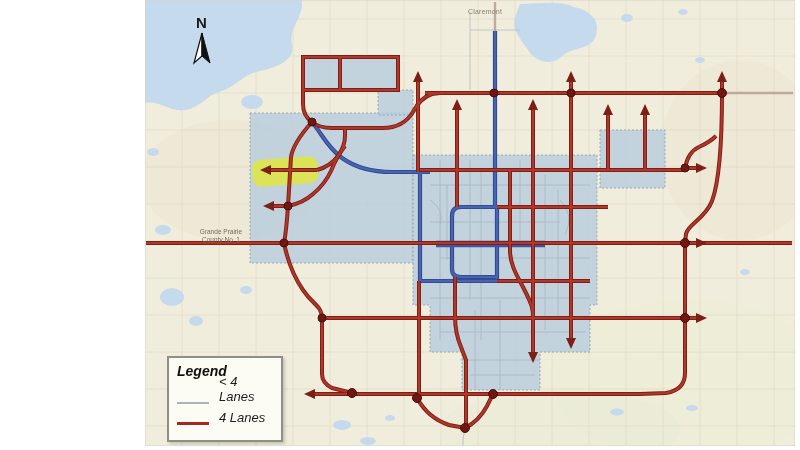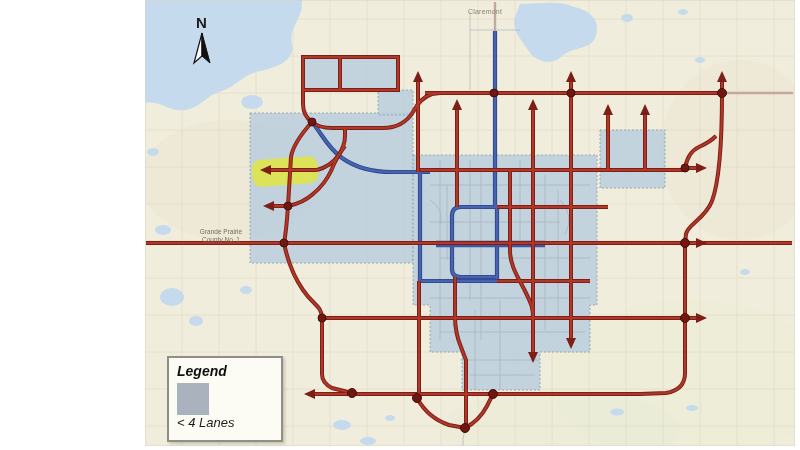--- a/index.html
+++ b/index.html
@@ -7,21 +7,21 @@
          font-family:"Liberation Sans",sans-serif;}
   #mapsvg{position:absolute;left:0;top:0;}
   .maplabel{position:absolute;color:#8b8274;pointer-events:none;}
   #claremont-label{left:468px;top:8px;font-size:7px;letter-spacing:.2px;}
   #county-label{left:188px;top:228px;width:66px;text-align:center;font-size:6.5px;
                 line-height:8px;color:#6e6a5e;}
   #legend{position:absolute;left:167px;top:356px;width:116px;height:86px;
           background:#fcfcf5;border:2px solid #8f8f88;box-shadow:2px 2px 3px rgba(0,0,0,.18);
           padding:5px 8px 4px 8px;box-sizing:border-box;font-style:italic;}
   #legend .legend-title{font-size:14px;font-weight:bold;color:#111;margin:0 0 4px 0;}
-  .legend-row{display:flex;align-items:flex-start;height:21px;flex-direction:column;}
+  .legend-row{display:flex;align-items:flex-end;height:21px;}
   .legend-swatch{width:32px;margin-right:10px;flex:0 0 32px;}
   .sw0{height:2px;background:#a9b2bd;}
   .sw1{height:3px;background:#a9281e;}
   .sw2{height:3px;background:#4a5fae;}
   .legend-label{font-size:13px;color:#1c1c1c;}
 </style>
 </head>
 <body>
 
 <div id="stage">
@@ -223,15 +223,19 @@
     <div>Grande Prairie</div>
     <div>County No. 1</div>
   </div>
 
   <div id="legend">
     <div class="legend-title">Legend</div>
     <div class="legend-row">
       <div class="legend-swatch sw0"></div>
       <span class="legend-label">&lt; 4 Lanes</span>
     </div>
+    <div class="legend-row">
+      <div class="legend-swatch sw1"></div>
+      <span class="legend-label">4 Lanes</span>
+    </div>
   </div>
 
 </div>
 
 </body></html>

